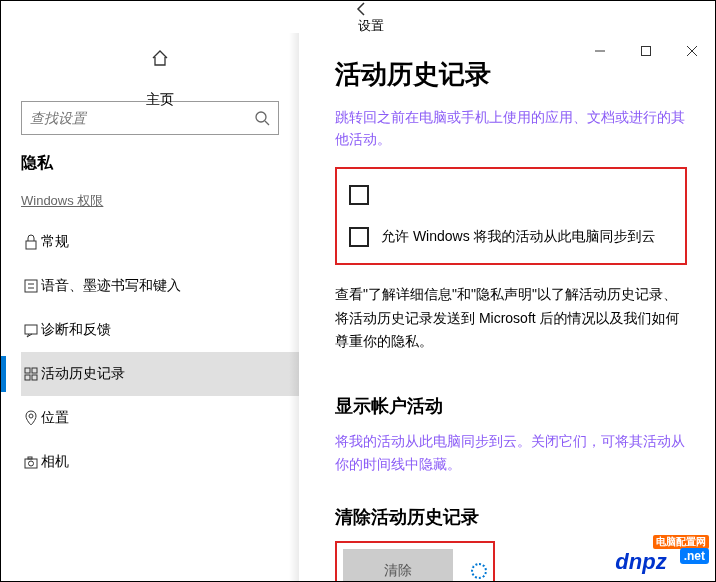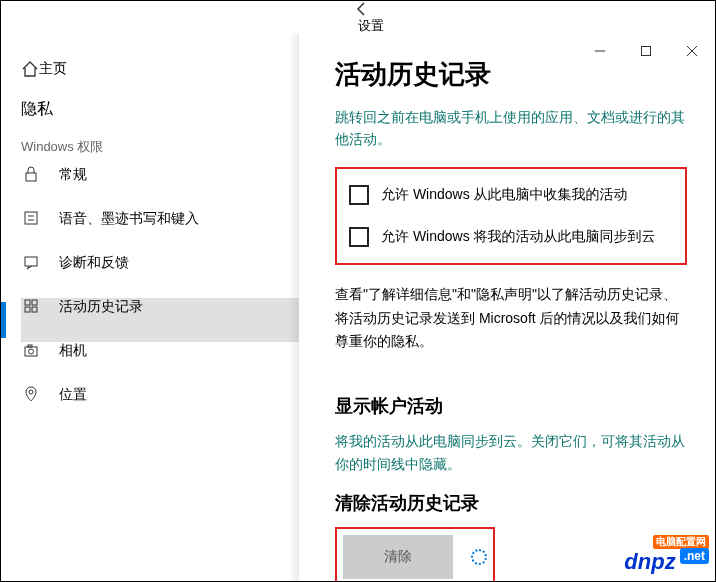--- a/index.html
+++ b/index.html
@@ -51,23 +51,24 @@
       height: calc(100% - 32px);
     }
     .sidebar {
       width: 298px;
       padding: 16px 0 0 20px;
       position: relative;
     }
     .home-row {
       display: flex;
       align-items: center;
-      gap: 0;
+      gap: 24px;
       height: 40px;
       font-size: 14px;
+      flex-direction: column;
     }
     .home-row .icon {
       width: 18px;
       display: flex;
       align-items: center;
       justify-content: center;
     }
     .search-box {
       margin: 12px 20px 18px 0;
       height: 34px;
@@ -80,32 +81,32 @@
       flex: 1;
       border: none;
       outline: none;
       font-size: 14px;
       font-style: italic;
       color: #555;
       background: transparent;
     }
     .section-title {
       font-size: 16px;
-      font-weight: 400;
+      font-weight: 700;
       margin: 10px 0 18px 0;
     }
     .group-label {
       font-size: 13px;
       color: #666;
       margin: 18px 0 10px 0;
+      text-decoration: underline;
     }
     .nav-item {
       display: flex;
-      align-items: flex-start;
-      gap: 18px;
+      align-items: center;
       height: 44px;
       font-size: 14px;
       padding-left: 0;
       cursor: pointer;
       position: relative;
     }
     .nav-item.active {
       background: #e0e0e0;
     }
     .nav-item.active::before {
@@ -137,21 +138,21 @@
       padding: 24px 28px 0 36px;
       overflow: hidden;
     }
     .page-heading {
       font-size: 26px;
       font-weight: 600;
       margin-bottom: 14px;
     }
     .desc {
       font-size: 14px;
-      color: #0f766e;
+      color: #8b5cf6;
       line-height: 1.6;
       margin-bottom: 16px;
     }
     .checkbox-group {
       border: 2px solid #d22;
       padding: 16px 12px;
       margin-bottom: 18px;
     }
     .checkbox-row {
       display: flex;
@@ -217,21 +218,21 @@
       align-items: baseline;
       justify-content: center;
     }
     .watermark .net {
       color: #fff;
       background: #007bff;
       font-style: normal;
       font-size: 12px;
       border-radius: 3px;
       padding: 1px 4px;
-      margin-left: 4px;
+      margin-left: 13px;
       position: relative;
       top: -9px;
     }
     .watermark .orange {
       position: absolute;
       right: 0;
       top: -14px;
       background: #ff6600;
       color: #fff;
       font-size: 10px;
@@ -274,20 +275,27 @@
   <div class="sidebar">
     <div class="home-row">
       <span class="icon">
         <svg width="18" height="18" viewBox="0 0 18 18">
             <path d="M2 9 L9 2 L16 9 M4 8 V16 H14 V8" stroke="#333" fill="none" stroke-width="1.3"></path>
           </svg>
       </span>
       <span>主页</span>
     </div>
 
+    <div class="search-box">
+      <input type="text" placeholder="查找设置" style="">
+      <svg width="16" height="16" viewBox="0 0 16 16">
+          <circle cx="7" cy="7" r="5" stroke="#666" fill="none" stroke-width="1.3"></circle>
+          <line x1="11" y1="11" x2="15" y2="15" stroke="#666" stroke-width="1.3"></line>
+        </svg>
+    </div>
 
     <div class="section-title">隐私</div>
 
     <div class="group-label">Windows 权限</div>
 
     <div class="nav-item">
       <span class="icon">
         <svg width="16" height="16" viewBox="0 0 16 16">
             <rect x="3" y="7" width="10" height="8" stroke="#333" fill="none"></rect>
             <path d="M5 7 V4 a3 3 0 0 1 6 0 V7" stroke="#333" fill="none"></path>
@@ -326,62 +334,61 @@
             <rect x="9" y="9" width="5" height="5" stroke="#333" fill="none"></rect>
           </svg>
       </span>
       <span>活动历史记录</span>
     </div>
 
 
     <div class="nav-item">
       <span class="icon">
         <svg width="16" height="16" viewBox="0 0 16 16">
+            <path d="M8 1 C5 1 3 3 3 6 C3 10 8 15 8 15 C8 15 13 10 13 6 C13 3 11 1 8 1 Z" stroke="#333" fill="none"></path>
+            <circle cx="8" cy="6" r="2" stroke="#333" fill="none"></circle>
+          </svg>
+      </span>
+      <span>位置</span>
+    </div>
+
+    <div class="nav-item">
+      <span class="icon">
+        <svg width="16" height="16" viewBox="0 0 16 16">
             <rect x="2" y="5" width="12" height="9" stroke="#333" fill="none"></rect>
             <circle cx="8" cy="9.5" r="2.5" stroke="#333" fill="none"></circle>
             <rect x="5" y="3" width="4" height="2" stroke="#333" fill="none"></rect>
           </svg>
       </span>
       <span>相机</span>
     </div>
 
-    <div class="nav-item">
-      <span class="icon">
-        <svg width="16" height="16" viewBox="0 0 16 16">
-            <path d="M8 1 C5 1 3 3 3 6 C3 10 8 15 8 15 C8 15 13 10 13 6 C13 3 11 1 8 1 Z" stroke="#333" fill="none"></path>
-            <circle cx="8" cy="6" r="2" stroke="#333" fill="none"></circle>
-          </svg>
-      </span>
-      <span>位置</span>
-    </div>
-
     <div class="divider-shadow"></div>
   </div>
 
   <div class="content">
     <h1 class="page-heading">活动历史记录</h1>
     <p class="desc">跳转回之前在电脑或手机上使用的应用、文档或进行的其他活动。</p>
 
     <div class="checkbox-group">
       <div class="checkbox-row">
         <div class="checkbox"></div>
-        <span>允许 Windows 从此电脑中收集我的活动</span>
       </div>
       <div class="checkbox-row">
         <div class="checkbox"></div>
         <span>允许 Windows 将我的活动从此电脑同步到云</span>
       </div>
     </div>
 
     <p class="info-text">查看"了解详细信息"和"隐私声明"以了解活动历史记录、将活动历史记录发送到 Microsoft 后的情况以及我们如何尊重你的隐私。</p>
 
     <h2 class="sub-heading">显示帐户活动</h2>
     <p class="desc">将我的活动从此电脑同步到云。关闭它们，可将其活动从你的时间线中隐藏。</p>
 
-    <h2 class="sub-heading" style="margin-top:16px">清除活动历史记录</h2>
+    <h2 class="sub-heading" style="margin-top:30px">清除活动历史记录</h2>
     <div class="clear-group">
       <button class="clear-btn">清除</button>
       <span class="spinner"></span>
     </div>
   </div>
 </div>
 
 <div class="watermark">
   <span class="orange">电脑配置网</span>
   <span>dnpz</span>

